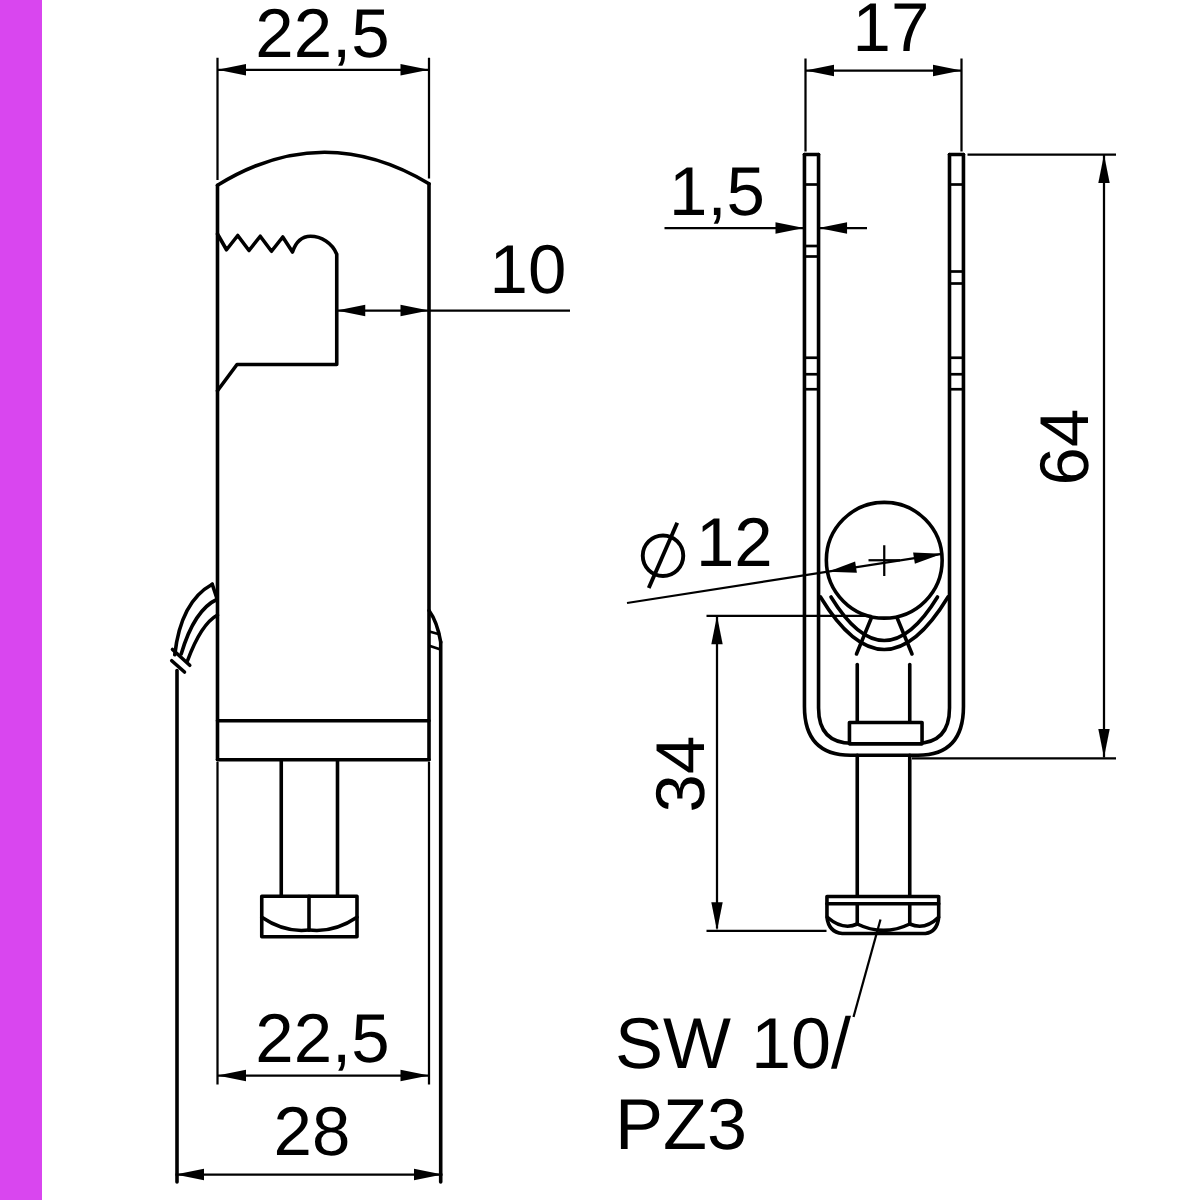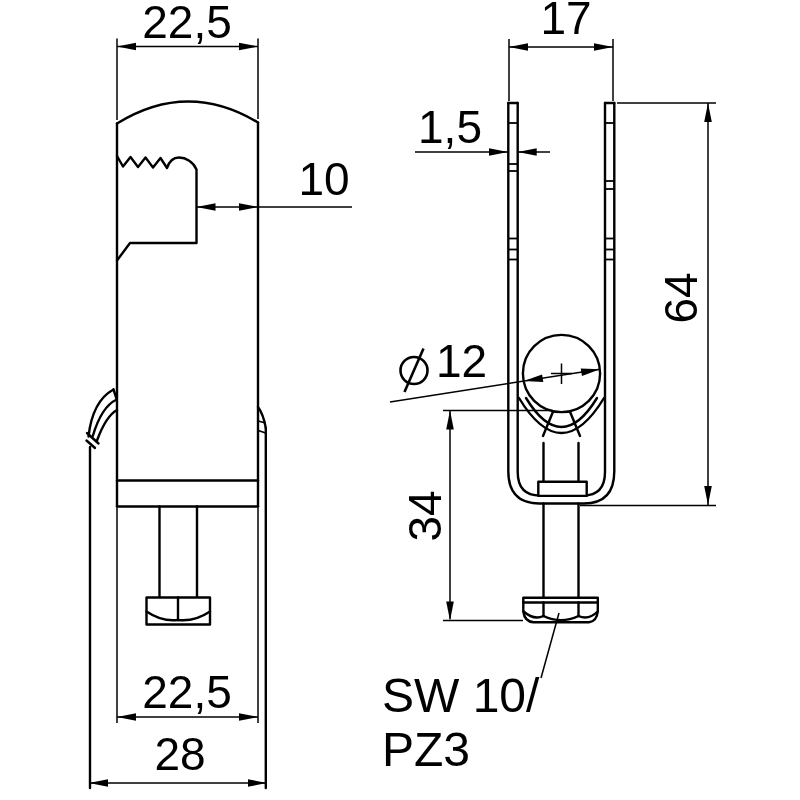--- a/index.html
+++ b/index.html
@@ -1,16 +1,16 @@
 <!DOCTYPE html>
 <html><head>
 <meta charset="utf-8">
 <style>
   html,body{margin:0;padding:0;background:#fff;}
-  .stage{width:668px;height:800px;position:relative;background:#d946ef;}
+  .stage{width:668px;height:800px;position:relative;background:#d946ef;padding-left:28px;}
   svg{display:block;}
   text{font-family:"Liberation Sans", sans-serif;fill:#000;}
   .dimtxt{font-size:46px;}
   .bigtxt{font-size:48px;}
   .part{stroke:#000;stroke-width:2.4;fill:none;stroke-linecap:round;stroke-linejoin:round;}
   .partfill{stroke:#000;stroke-width:2.4;fill:#fff;stroke-linejoin:round;}
   .thin{stroke:#000;stroke-width:1.5;fill:none;stroke-linecap:butt;}
   .tick{stroke:#000;stroke-width:1.8;fill:none;}
   .arr{fill:#000;stroke:none;}
 </style>

